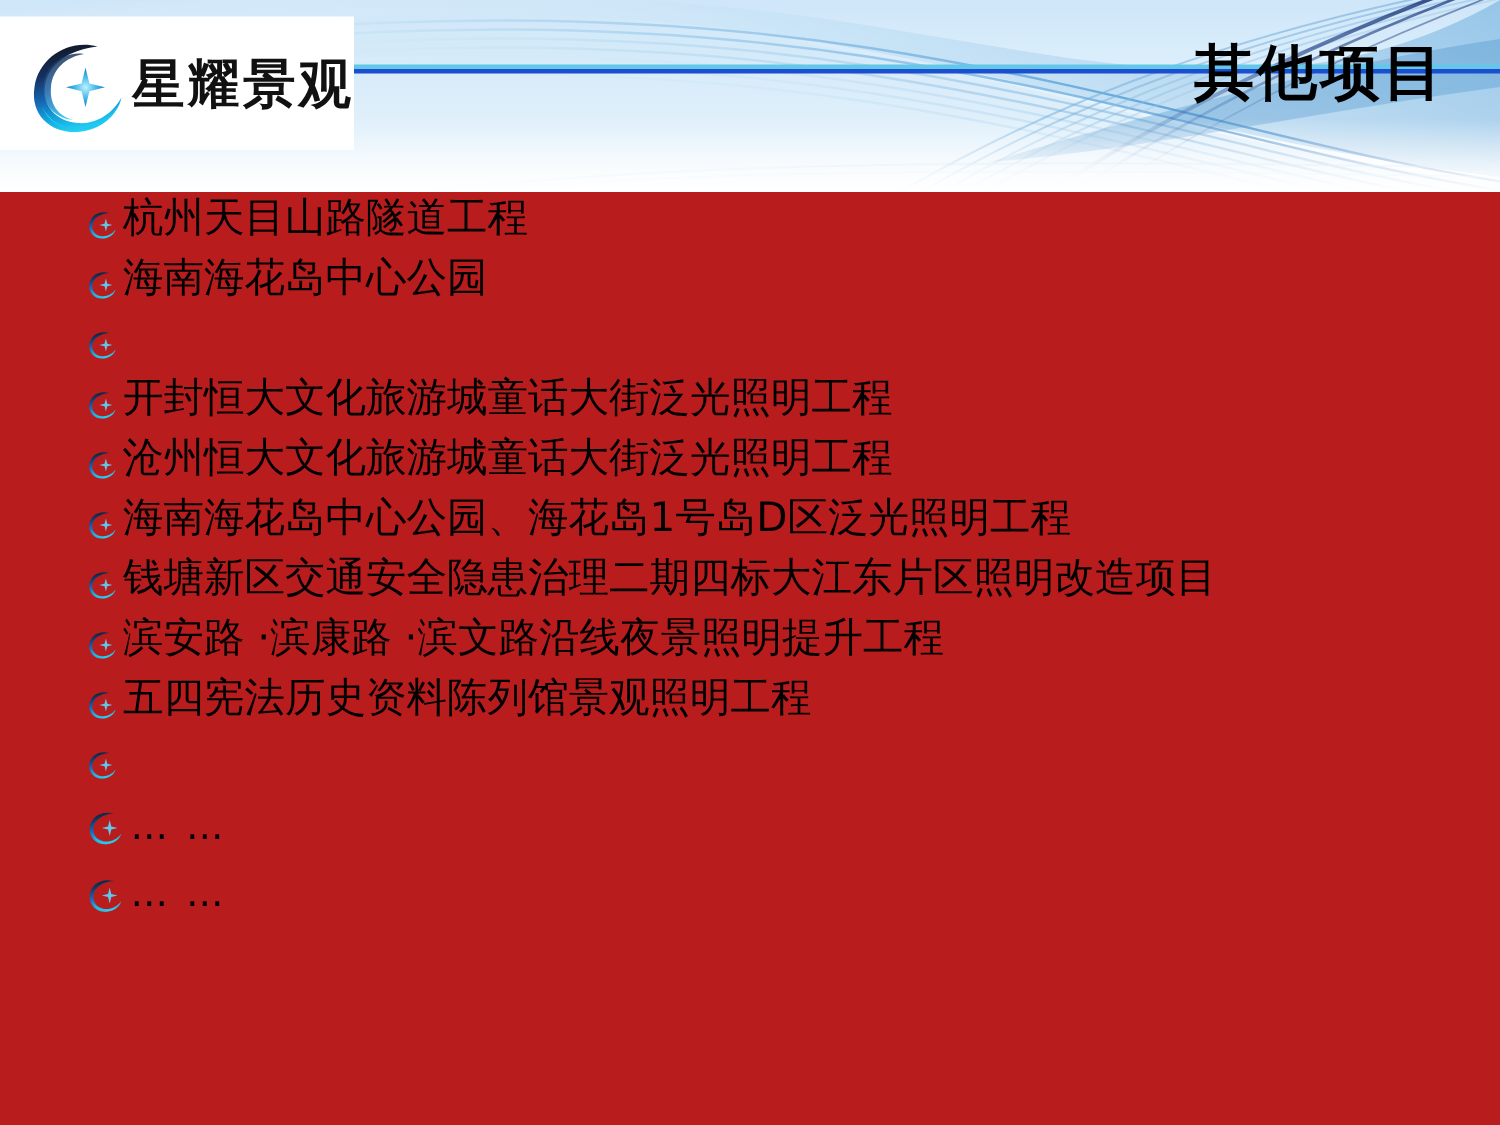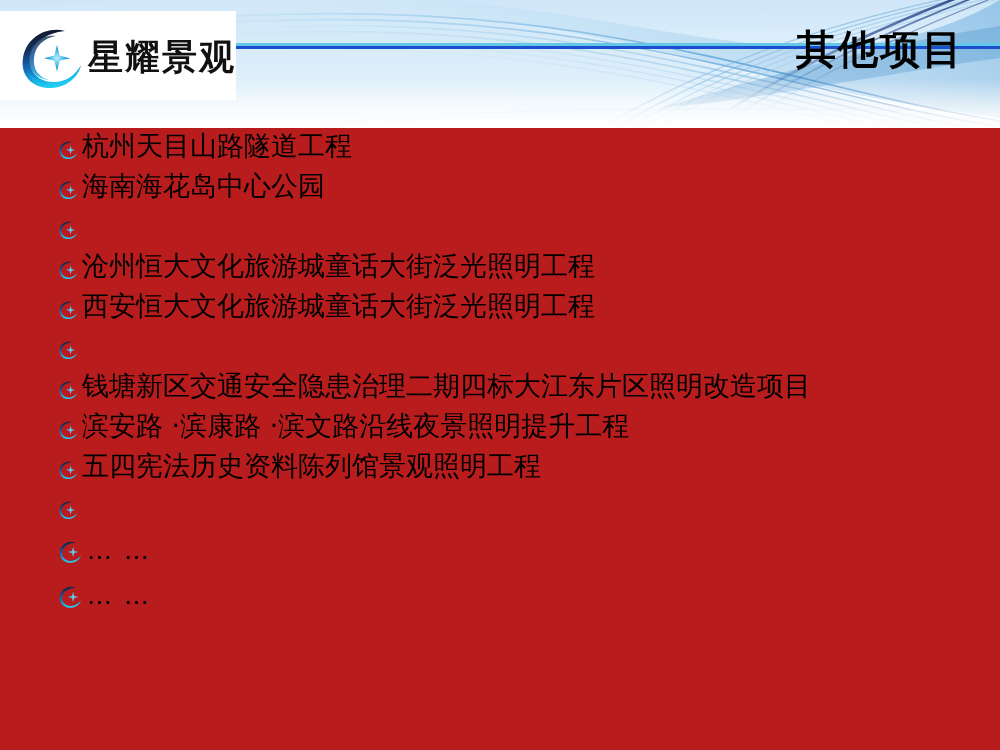--- a/index.html
+++ b/index.html
@@ -310,38 +310,39 @@
         </svg>
     </div>
 
 
     <div class="bullet-item">
       <svg class="bullet-icon" viewBox="0 0 20 20">
           <path d="M15,2 C8,0 2,4 1.5,10 C1,16 6,19.5 11,19 C15,18.6 18,16 19,13 C16.5,16.6 12.5,18 9,17.3 C5,16.5 3,13.2 3.6,9.6 C4.3,5.5 8.5,2.6 15,2 Z" fill="url(#b1)"></path>
           <path d="M3,13 C5,17.4 10,19.6 14.5,18 C17,17 18.5,15 19,13 C17,17.5 11.5,20 6.5,17.6 C5,16.8 3.7,15 3,13 Z" fill="#22cdf2"></path>
           <path d="M12.6,5.6 L13.5,9.1 L17,10 L13.5,10.9 L12.6,14.4 L11.7,10.9 L8.2,10 L11.7,9.1 Z" fill="#5fc8ee"></path>
         </svg>
+      <span class="bullet-text">开封恒大文化旅游城童话大街泛光照明工程</span>
+    </div>
+
+    <div class="bullet-item">
+      <svg class="bullet-icon" viewBox="0 0 20 20">
+          <path d="M15,2 C8,0 2,4 1.5,10 C1,16 6,19.5 11,19 C15,18.6 18,16 19,13 C16.5,16.6 12.5,18 9,17.3 C5,16.5 3,13.2 3.6,9.6 C4.3,5.5 8.5,2.6 15,2 Z" fill="url(#b1)"></path>
+          <path d="M3,13 C5,17.4 10,19.6 14.5,18 C17,17 18.5,15 19,13 C17,17.5 11.5,20 6.5,17.6 C5,16.8 3.7,15 3,13 Z" fill="#22cdf2"></path>
+          <path d="M12.6,5.6 L13.5,9.1 L17,10 L13.5,10.9 L12.6,14.4 L11.7,10.9 L8.2,10 L11.7,9.1 Z" fill="#5fc8ee"></path>
+        </svg>
       <span class="bullet-text">沧州恒大文化旅游城童话大街泛光照明工程</span>
     </div>
 
     <div class="bullet-item">
       <svg class="bullet-icon" viewBox="0 0 20 20">
           <path d="M15,2 C8,0 2,4 1.5,10 C1,16 6,19.5 11,19 C15,18.6 18,16 19,13 C16.5,16.6 12.5,18 9,17.3 C5,16.5 3,13.2 3.6,9.6 C4.3,5.5 8.5,2.6 15,2 Z" fill="url(#b1)"></path>
           <path d="M3,13 C5,17.4 10,19.6 14.5,18 C17,17 18.5,15 19,13 C17,17.5 11.5,20 6.5,17.6 C5,16.8 3.7,15 3,13 Z" fill="#22cdf2"></path>
           <path d="M12.6,5.6 L13.5,9.1 L17,10 L13.5,10.9 L12.6,14.4 L11.7,10.9 L8.2,10 L11.7,9.1 Z" fill="#5fc8ee"></path>
         </svg>
-      <span class="bullet-text">西安恒大文化旅游城童话大街泛光照明工程</span>
-    </div>
-
-    <div class="bullet-item">
-      <svg class="bullet-icon" viewBox="0 0 20 20">
-          <path d="M15,2 C8,0 2,4 1.5,10 C1,16 6,19.5 11,19 C15,18.6 18,16 19,13 C16.5,16.6 12.5,18 9,17.3 C5,16.5 3,13.2 3.6,9.6 C4.3,5.5 8.5,2.6 15,2 Z" fill="url(#b1)"></path>
-          <path d="M3,13 C5,17.4 10,19.6 14.5,18 C17,17 18.5,15 19,13 C17,17.5 11.5,20 6.5,17.6 C5,16.8 3.7,15 3,13 Z" fill="#22cdf2"></path>
-          <path d="M12.6,5.6 L13.5,9.1 L17,10 L13.5,10.9 L12.6,14.4 L11.7,10.9 L8.2,10 L11.7,9.1 Z" fill="#5fc8ee"></path>
-        </svg>
+      <span class="bullet-text">海南海花岛中心公园、海花岛1号岛D区泛光照明工程</span>
     </div>
 
     <div class="bullet-item">
       <svg class="bullet-icon" viewBox="0 0 20 20">
           <path d="M15,2 C8,0 2,4 1.5,10 C1,16 6,19.5 11,19 C15,18.6 18,16 19,13 C16.5,16.6 12.5,18 9,17.3 C5,16.5 3,13.2 3.6,9.6 C4.3,5.5 8.5,2.6 15,2 Z" fill="url(#b1)"></path>
           <path d="M3,13 C5,17.4 10,19.6 14.5,18 C17,17 18.5,15 19,13 C17,17.5 11.5,20 6.5,17.6 C5,16.8 3.7,15 3,13 Z" fill="#22cdf2"></path>
           <path d="M12.6,5.6 L13.5,9.1 L17,10 L13.5,10.9 L12.6,14.4 L11.7,10.9 L8.2,10 L11.7,9.1 Z" fill="#5fc8ee"></path>
         </svg>
       <span class="bullet-text">钱塘新区交通安全隐患治理二期四标大江东片区照明改造项目</span>
     </div>

